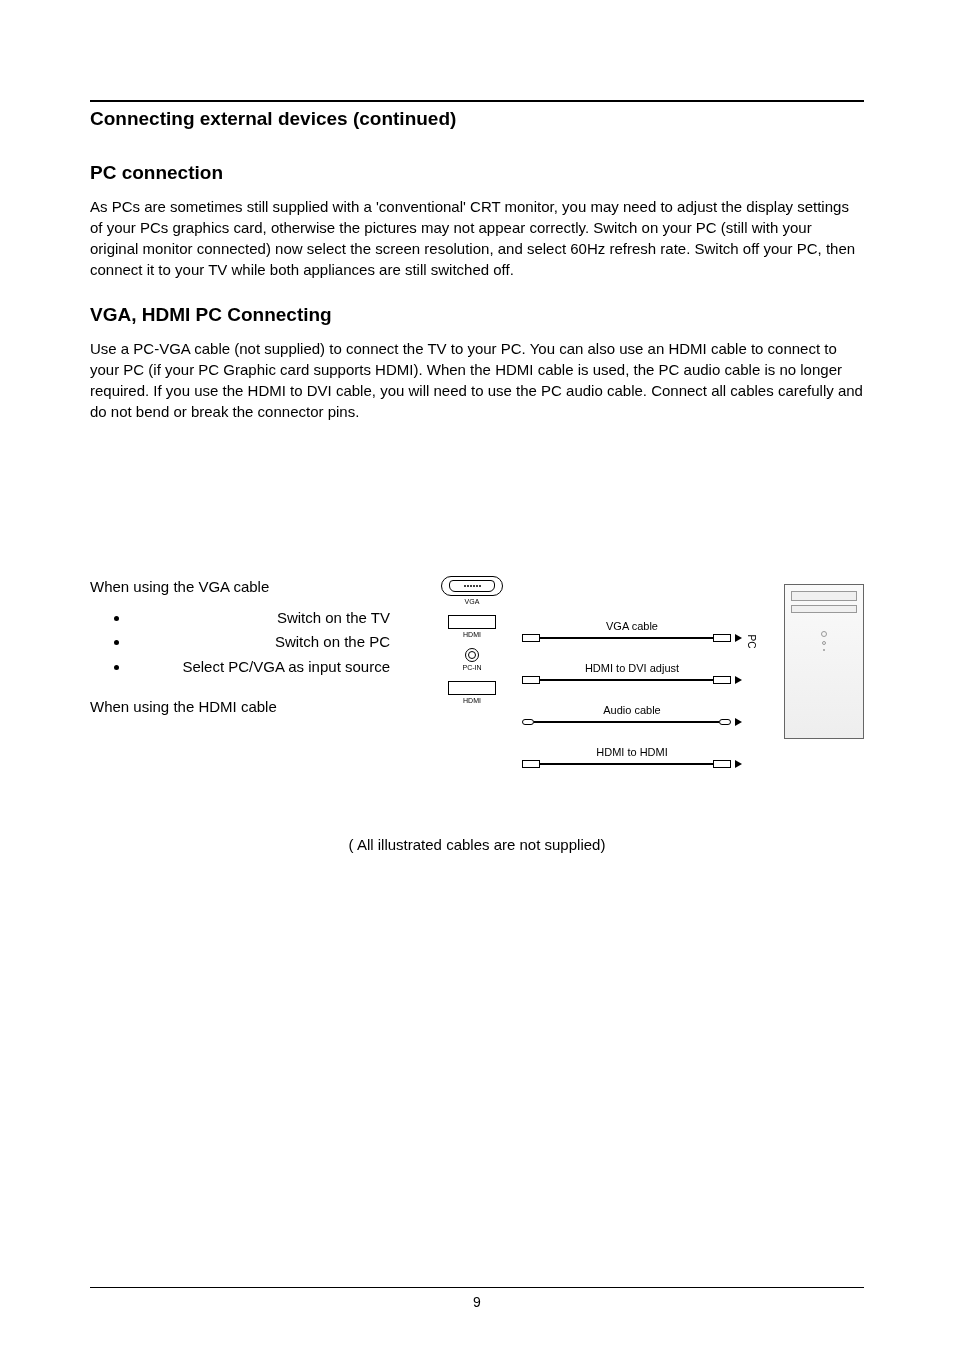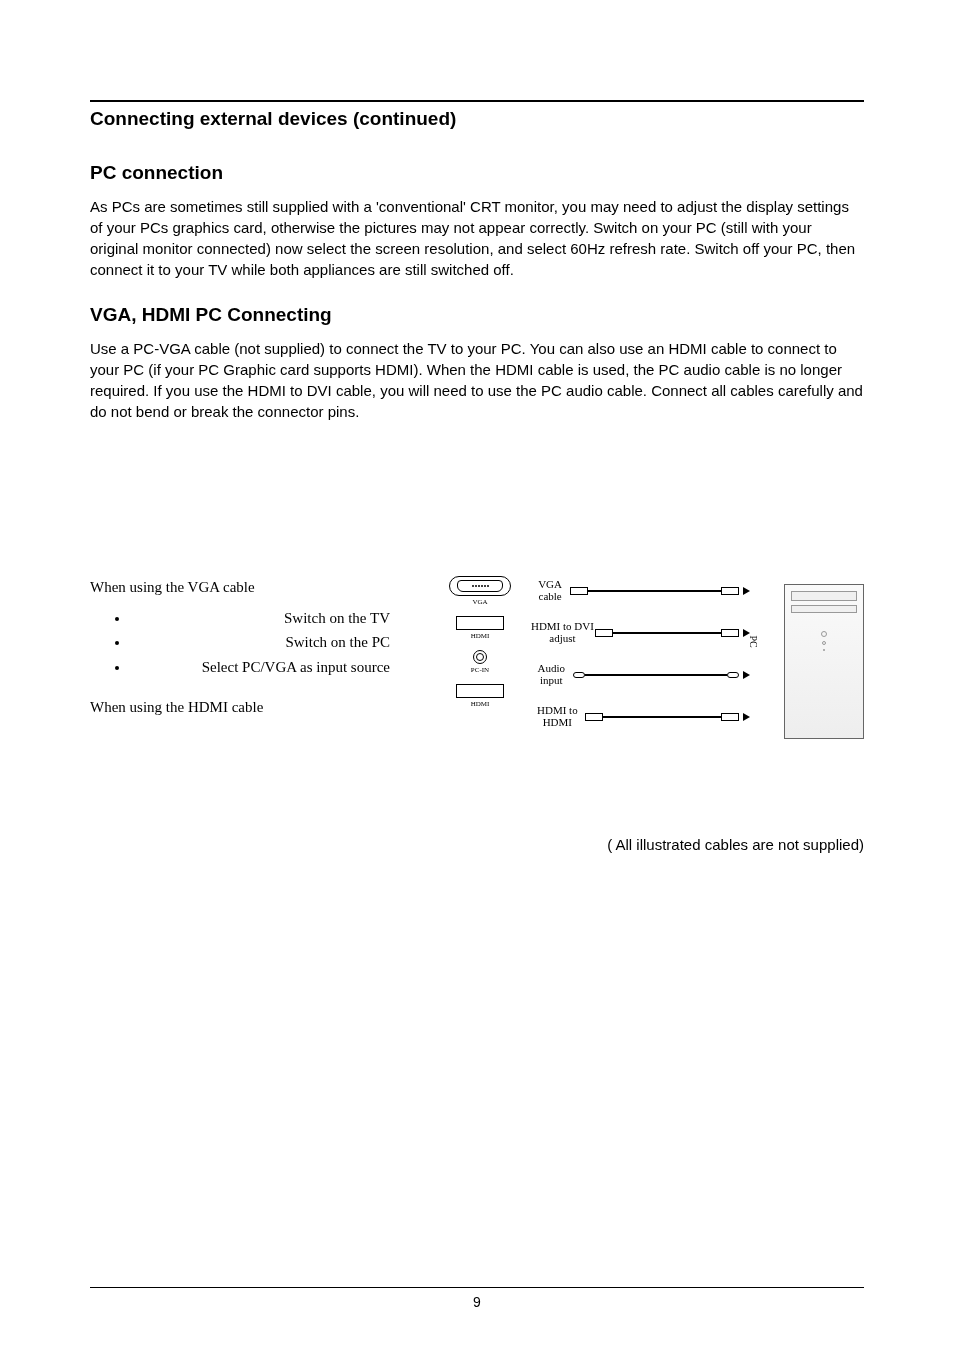--- a/index.html
+++ b/index.html
@@ -30,22 +30,21 @@
       margin-bottom: 12px;
     }
     .body-text {
       font-size: 15px;
       line-height: 1.4;
       margin-bottom: 24px;
     }
     .spacer-130 { height: 130px; }
     .two-col {
       display: flex;
-      gap: 20px;
-      font-family: Liberation Serif, serif;
+      gap: 12px;
     }
     .left-col {
       flex: 0 0 300px;
       font-size: 15px;
       line-height: 1.5;
     }
     .left-col .lead {
       margin-bottom: 8px;
     }
     .left-col ul {
@@ -126,22 +125,23 @@
     .cable-area {
       position: absolute;
       left: 120px;
       top: 0;
       width: 220px;
     }
     .cable-row {
       position: absolute;
       width: 100%;
       display: flex;
-      flex-direction: row;
-      align-items: center;
+      flex-direction: column;
+      align-items: center;
+      margin-top: 42px;
     }
     .cable-label {
       font-size: 11px;
       text-align: center;
       margin-bottom: 2px;
     }
     .cable-line {
       display: flex;
       align-items: center;
       width: 100%;
@@ -218,21 +218,21 @@
     }
     .pc-dot {
       width: 2px;
       height: 2px;
       background: #999;
       border-radius: 50%;
       margin: 0 auto;
     }
     .foot-note {
       font-size: 15px;
-      text-align: right;
+      text-align: center;
       margin-top: 60px;
     }
     .footer {
       position: absolute;
       bottom: 40px;
       left: 90px;
       right: 90px;
       text-align: center;
     }
     .footer-line {
@@ -307,21 +307,21 @@
         <div class="cable-label">HDMI to DVI adjust</div>
         <div class="cable-line">
           <div class="conn-left"></div>
           <div class="wire"></div>
           <div class="conn-right"></div>
           <div class="arrow"></div>
         </div>
       </div>
 
       <div class="cable-row" style="top:86px;">
-        <div class="cable-label">Audio input</div>
+        <div class="cable-label">Audio cable</div>
         <div class="cable-line">
           <div class="conn-audio"></div>
           <div class="wire"></div>
           <div class="conn-audio"></div>
           <div class="arrow"></div>
         </div>
       </div>
 
       <div class="cable-row" style="top:128px;">
         <div class="cable-label">HDMI to HDMI</div>

